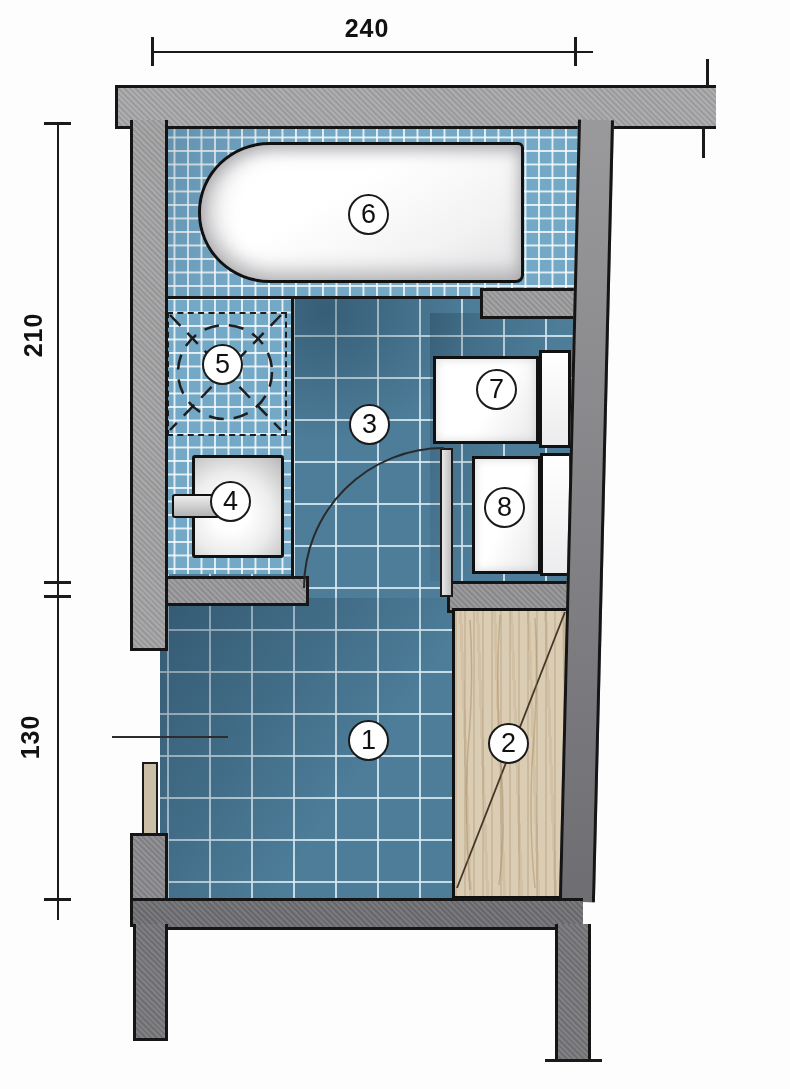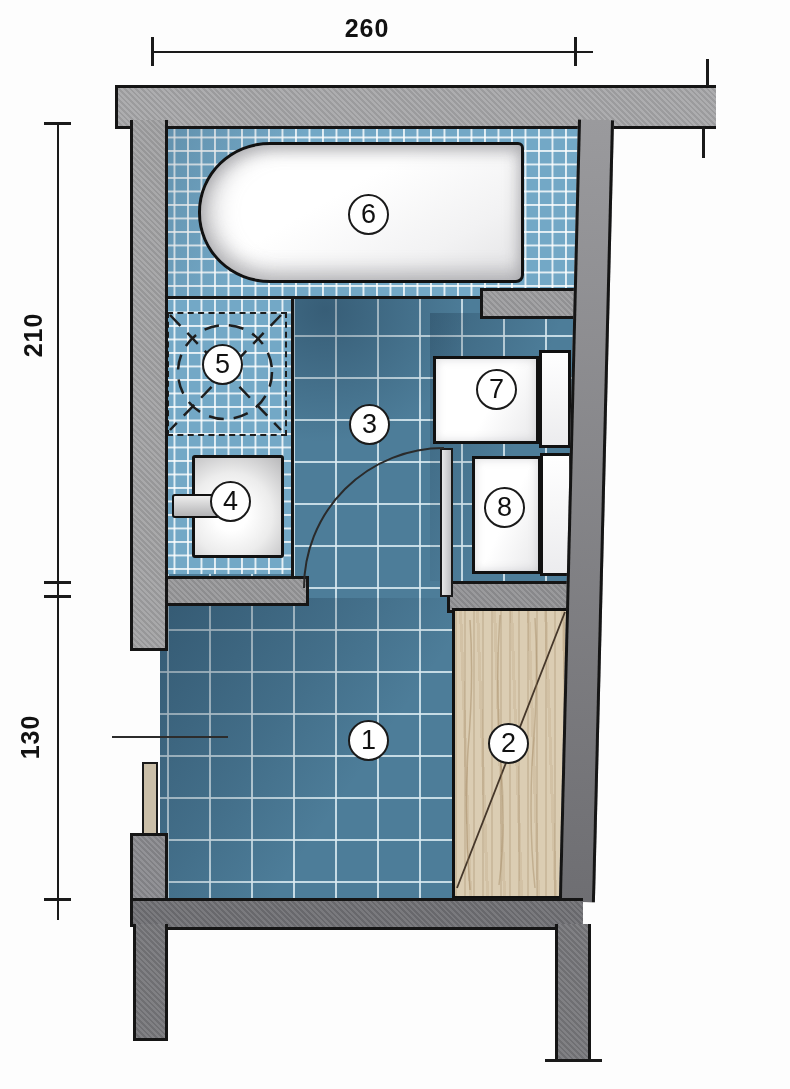--- a/index.html
+++ b/index.html
@@ -201,21 +201,21 @@
   <div class="abs marker m7">
       <span>7</span>
     </div>
   <div class="abs marker m8">
       <span>8</span>
     </div>
 
   <div class="abs dim" id="dim-top-line"></div>
   <div class="abs dim" id="dim-top-t1"></div>
   <div class="abs dim" id="dim-top-t2"></div>
-  <div class="abs dim-label" id="dim-top-label">260</div>
+  <div class="abs dim-label" id="dim-top-label">240</div>
 
   <div class="abs dim" id="dim-left-line"></div>
   <div class="abs dim" id="dim-left-t1"></div>
   <div class="abs dim" id="dim-left-t2"></div>
   <div class="abs dim" id="dim-left-t3"></div>
   <div class="abs dim" id="dim-left-t4"></div>
   <div class="abs dim-label" id="dim-210">210</div>
   <div class="abs dim-label" id="dim-130">130</div>
 
   <div class="abs dim" id="tick-tr1"></div>

